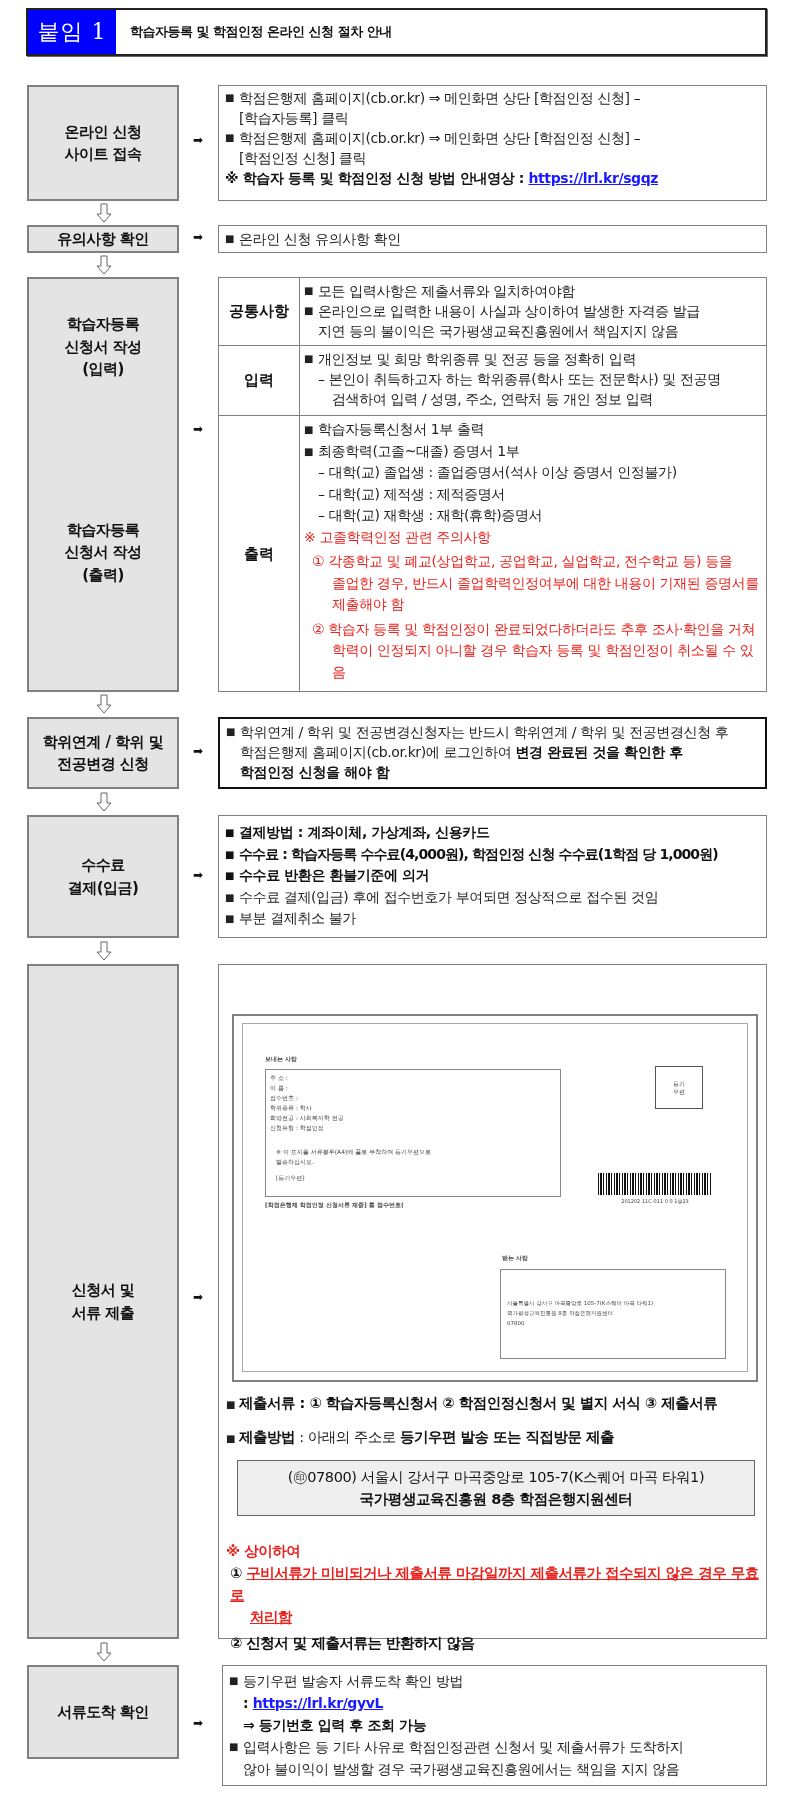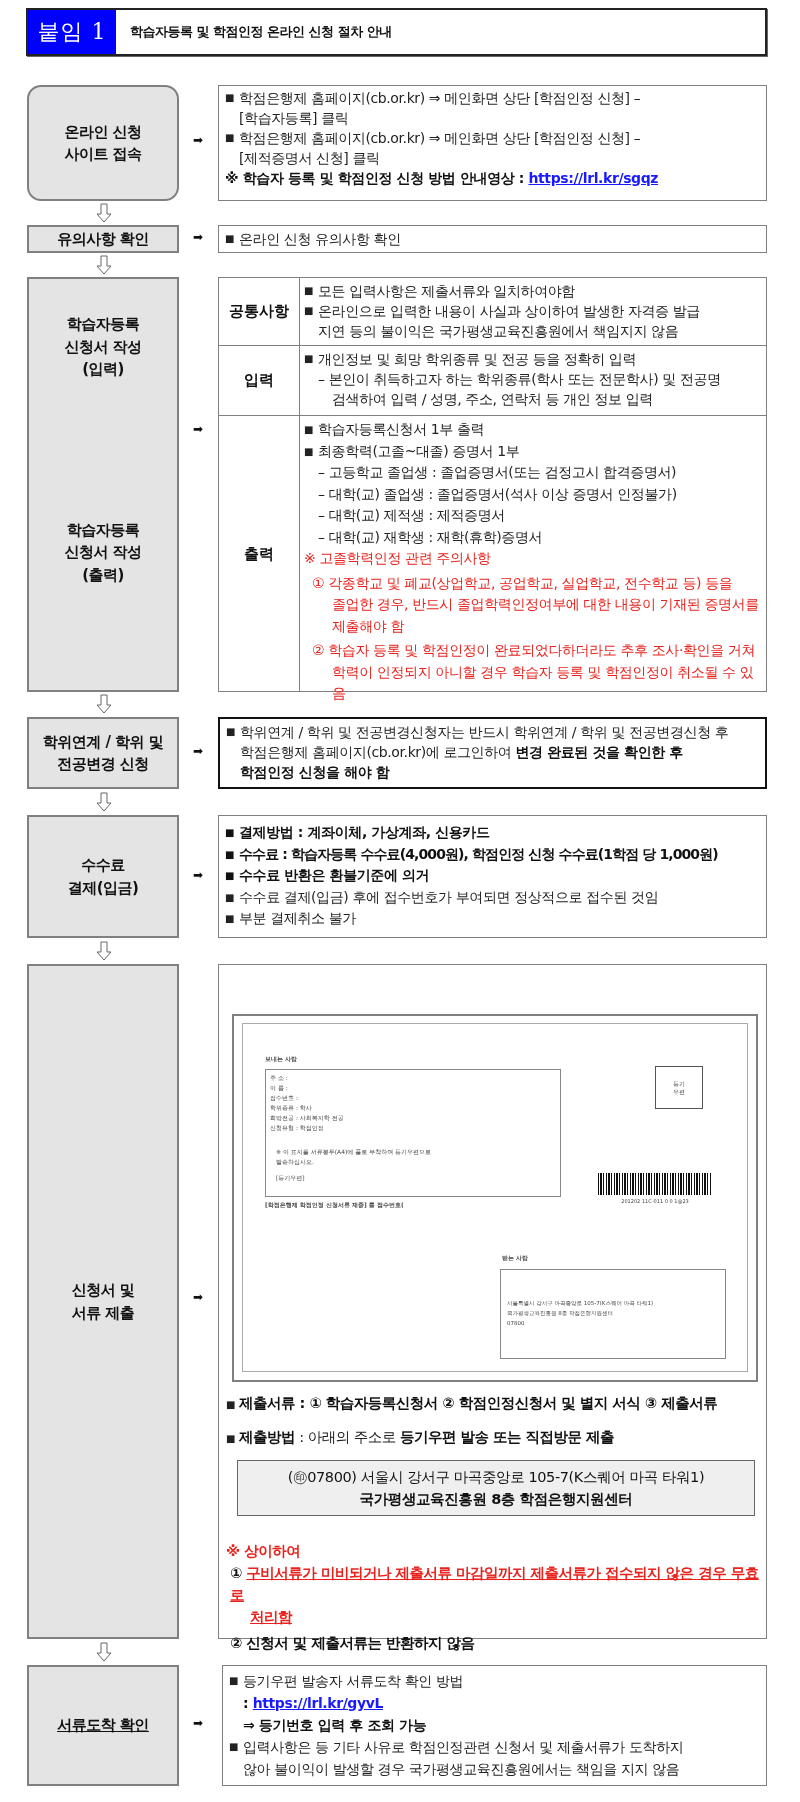--- a/index.html
+++ b/index.html
@@ -50,28 +50,28 @@
   .addr-box { left: 237px; top: 1460px; width: 518px; height: 56px; border: 1.5px solid #666; background: #efefef; text-align: center; font-size: 14.5px; line-height: 22px; padding-top: 5px; color: #111; letter-spacing: -0.4px; }
 </style>
 </head>
 <body>
 
 <div class="abs title-bar">
   <div class="title-tag">붙임 1</div>
   <div class="title-text">학습자등록 및 학점인정 온라인 신청 절차 안내</div>
 </div>
 
-<div class="abs step" style="top:85px;height:116px;border-radius:14px;">온라인 신청
+<div class="abs step" style="top:85px;height:116px;">온라인 신청
 사이트 접속</div>
 <div class="abs arrow-right" style="top:133px;">➡</div>
 <div class="abs content" style="top:85px;height:116px;padding-top:2px;">
   <div class="line"><span class="bullet">■</span><span>학점은행제 홈페이지(cb.or.kr) ⇒ 메인화면 상단 [학점인정 신청] –</span></div>
   <div class="indent1">[학습자등록] 클릭</div>
   <div class="line"><span class="bullet">■</span><span>학점은행제 홈페이지(cb.or.kr) ⇒ 메인화면 상단 [학점인정 신청] –</span></div>
-  <div class="indent1">[제적증명서 신청] 클릭</div>
+  <div class="indent1">[학점인정 신청] 클릭</div>
   <div><span class="b">※ 학습자 등록 및 학점인정 신청 방법 안내영상 : </span><a class="link">https://lrl.kr/sgqz</a></div>
 </div>
 
 <div class="abs arrow-down" style="top:203px;">
   <svg width="16" height="20" viewBox="0 0 16 20">
       <path d="M5 1 H11 V11 H15 L8 19 L1 11 H5 Z" fill="#fff" stroke="#666" stroke-width="1"></path>
     </svg>
 </div>
 
 <div class="abs step" style="top:225px;height:28px;">유의사항 확인</div>
@@ -109,21 +109,20 @@
       <div class="line"><span class="bullet">■</span><span>개인정보 및 희망 학위종류 및 전공 등을 정확히 입력</span></div>
       <div class="indent1">– 본인이 취득하고자 하는 학위종류(학사 또는 전문학사) 및 전공명</div>
       <div class="indent2">검색하여 입력 / 성명, 주소, 연락처 등 개인 정보 입력</div>
     </div>
   </div>
   <div class="tbl-row" style="top:138px;height:276px;">
     <div class="tbl-label">출력</div>
     <div class="tbl-body" style="line-height:21.5px;">
       <div class="line"><span class="bullet">■</span><span>학습자등록신청서 1부 출력</span></div>
       <div class="line"><span class="bullet">■</span><span>최종학력(고졸~대졸) 증명서 1부</span></div>
-      <div class="indent1">– 고등학교 졸업생 : 졸업증명서(또는 검정고시 합격증명서)</div>
       <div class="indent1">– 대학(교) 졸업생 : 졸업증명서(석사 이상 증명서 인정불가)</div>
       <div class="indent1">– 대학(교) 제적생 : 제적증명서</div>
       <div class="indent1">– 대학(교) 재학생 : 재학(휴학)증명서</div>
       <div class="red">※ 고졸학력인정 관련 주의사항</div>
       <div class="red" style="padding-left:8px;margin-top:3px;">① 각종학교 및 폐교(상업학교, 공업학교, 실업학교, 전수학교 등) 등을</div>
       <div class="red indent2">졸업한 경우, 반드시 졸업학력인정여부에 대한 내용이 기재된 증명서를</div>
       <div class="red indent2">제출해야 함</div>
       <div class="red" style="padding-left:8px;margin-top:3px;">② 학습자 등록 및 학점인정이 완료되었다하더라도 추후 조사·확인을 거쳐</div>
       <div class="red indent2">학력이 인정되지 아니할 경우 학습자 등록 및 학점인정이 취소될 수 있음</div>
     </div>
@@ -218,21 +217,21 @@
   <div style="padding-left:24px;"><span class="u-red">처리함</span></div>
   <div class="b" style="padding-left:4px;margin-top:4px;">② 신청서 및 제출서류는 반환하지 않음</div>
 </div>
 
 <div class="abs arrow-down" style="top:1642px;">
   <svg width="16" height="20" viewBox="0 0 16 20">
       <path d="M5 1 H11 V11 H15 L8 19 L1 11 H5 Z" fill="#fff" stroke="#666" stroke-width="1"></path>
     </svg>
 </div>
 
-<div class="abs step" style="top:1665px;height:121px;text-decoration:underline;">서류도착 확인</div>
+<div class="abs step" style="top:1665px;height:94px;">서류도착 확인</div>
 <div class="abs arrow-right" style="top:1716px;">➡</div>
 <div class="abs content" style="top:1665px;height:121px;left:222px;width:545px;padding-top:4px;line-height:22px;">
   <div class="line"><span class="bullet">■</span><span>등기우편 발송자 서류도착 확인 방법</span></div>
   <div class="indent1"><span class="b">: </span><a class="link">https://lrl.kr/gyvL </a></div>
   <div class="indent1 b">⇒ 등기번호 입력 후 조회 가능</div>
   <div class="line"><span class="bullet">■</span><span>입력사항은 등 기타 사유로 학점인정관련 신청서 및 제출서류가 도착하지</span></div>
   <div class="indent1">않아 불이익이 발생할 경우 국가평생교육진흥원에서는 책임을 지지 않음</div>
 </div>
 
 </body></html>

